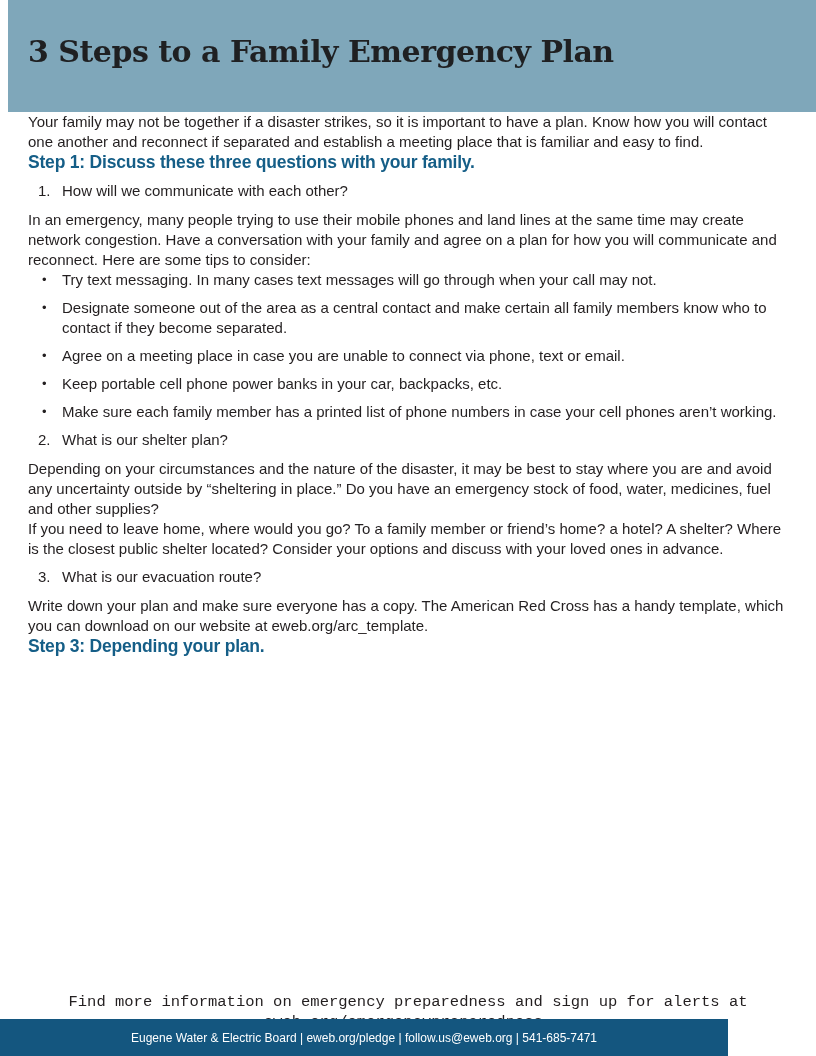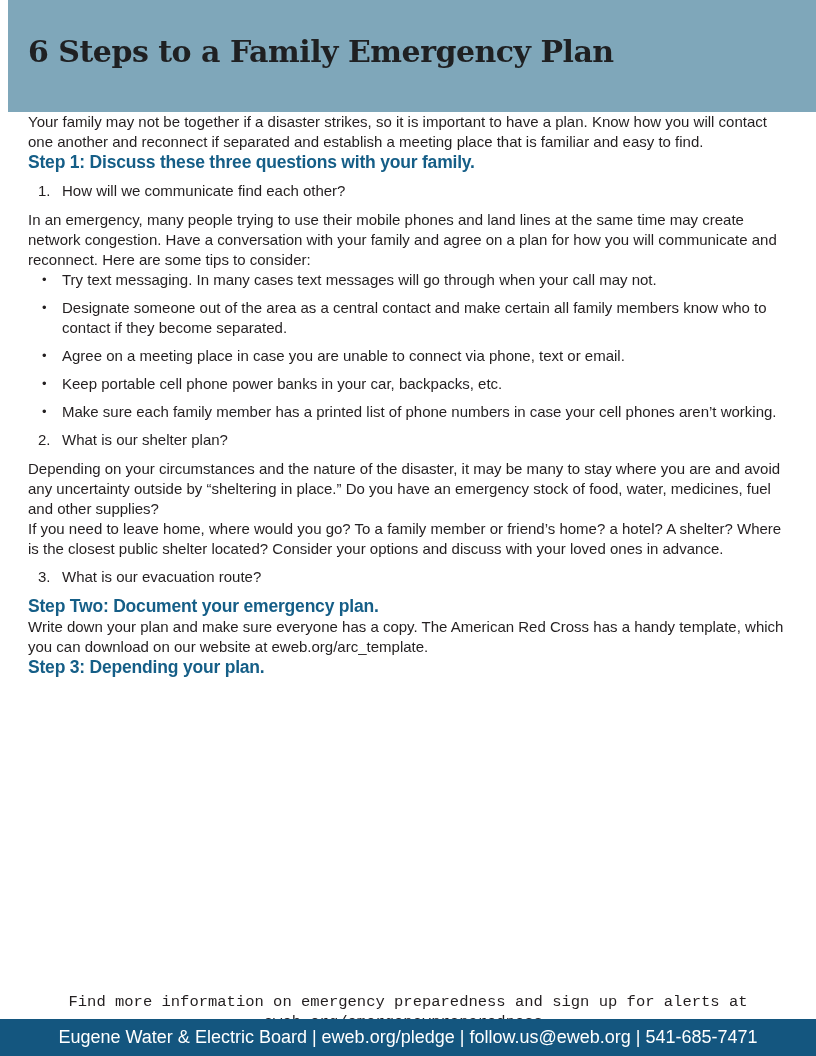--- a/index.html
+++ b/index.html
@@ -50,67 +50,66 @@
   }
   .tip-item::before{
     content:"\2022";position:absolute;left:0;top:0;
     font-size:13px;
   }
   .footer-info{
     position:absolute;top:992px;left:0;width:816px;text-align:center;
     font-size:15.5px;line-height:20px;color:var(--text);font-family:Liberation Mono, monospace;
   }
   .footer-bar{
-    position:absolute;top:1019px;left:0;width:816px;height:37px;
+    position:absolute;top:1019px;left:0;width:728px;height:37px;
     background:var(--footer_bar_bg);color:var(--footer_text);
     display:flex;align-items:center;justify-content:center;
-    font-size:18px;
+    font-size:12px;
   }
 </style>
 </head>
 <body>
 
 <div class="header-band">
-  <h1 class="page-title">6 Steps to a Family Emergency Plan</h1>
+  <h1 class="page-title">3 Steps to a Family Emergency Plan</h1>
 </div>
 
 <div class="content">
 
   <p class="intro">Your family may not be together if a disaster strikes, so it is important to have a plan. Know how you will contact one another and reconnect if separated and establish a meeting place that is familiar and easy to find.</p>
 
   <h2 class="step-heading h-step1">Step 1: Discuss these three questions with your family.</h2>
 
   <div class="q-item">
     <span class="q-num">1.</span>
-    <span>How will we communicate find each other?</span>
+    <span>How will we communicate with each other?</span>
   </div>
 
   <p class="body-para">In an emergency, many people trying to use their mobile phones and land lines at the same time may create network congestion. Have a conversation with your family and agree on a plan for how you will communicate and reconnect. Here are some tips to consider:</p>
 
   <div class="tip-item"><span>Try text messaging. In many cases text messages will go through when your call may not.</span></div>
   <div class="tip-item"><span>Designate someone out of the area as a central contact and make certain all family members know who to contact if they become separated.</span></div>
   <div class="tip-item"><span>Agree on a meeting place in case you are unable to connect via phone, text or email.</span></div>
   <div class="tip-item"><span>Keep portable cell phone power banks in your car, backpacks, etc.</span></div>
   <div class="tip-item"><span>Make sure each family member has a printed list of phone numbers in case your cell phones aren’t working.</span></div>
 
   <div class="q-item">
     <span class="q-num">2.</span>
     <span>What is our shelter plan?</span>
   </div>
 
-  <p class="body-para tight">Depending on your circumstances and the nature of the disaster, it may be many to stay where you are and avoid any uncertainty outside by “sheltering in place.” Do you have an emergency stock of food, water, medicines, fuel and other supplies?</p>
+  <p class="body-para tight">Depending on your circumstances and the nature of the disaster, it may be best to stay where you are and avoid any uncertainty outside by “sheltering in place.” Do you have an emergency stock of food, water, medicines, fuel and other supplies?</p>
   <p class="body-para">If you need to leave home, where would you go? To a family member or friend’s home? a hotel? A shelter? Where is the closest public shelter located? Consider your options and discuss with your loved ones in advance.</p>
 
   <div class="q-item">
     <span class="q-num">3.</span>
     <span>What is our evacuation route?</span>
   </div>
 
 
-  <h2 class="step-heading h-step2">Step Two: Document your emergency plan.</h2>
   <p class="body-para">Write down your plan and make sure everyone has a copy. The American Red Cross has a handy template, which you can download on our website at eweb.org/arc_template.</p>
 
   <h2 class="step-heading h-step3">Step 3: Depending your plan.</h2>
 
 </div>
 
 <div class="footer-info">Find more information on emergency preparedness and sign up for alerts at eweb.org/emergencypreparedness.</div>
 
 <div class="footer-bar">
   <span>Eugene Water &amp; Electric Board | eweb.org/pledge | follow.us@eweb.org | 541-685-7471</span>

